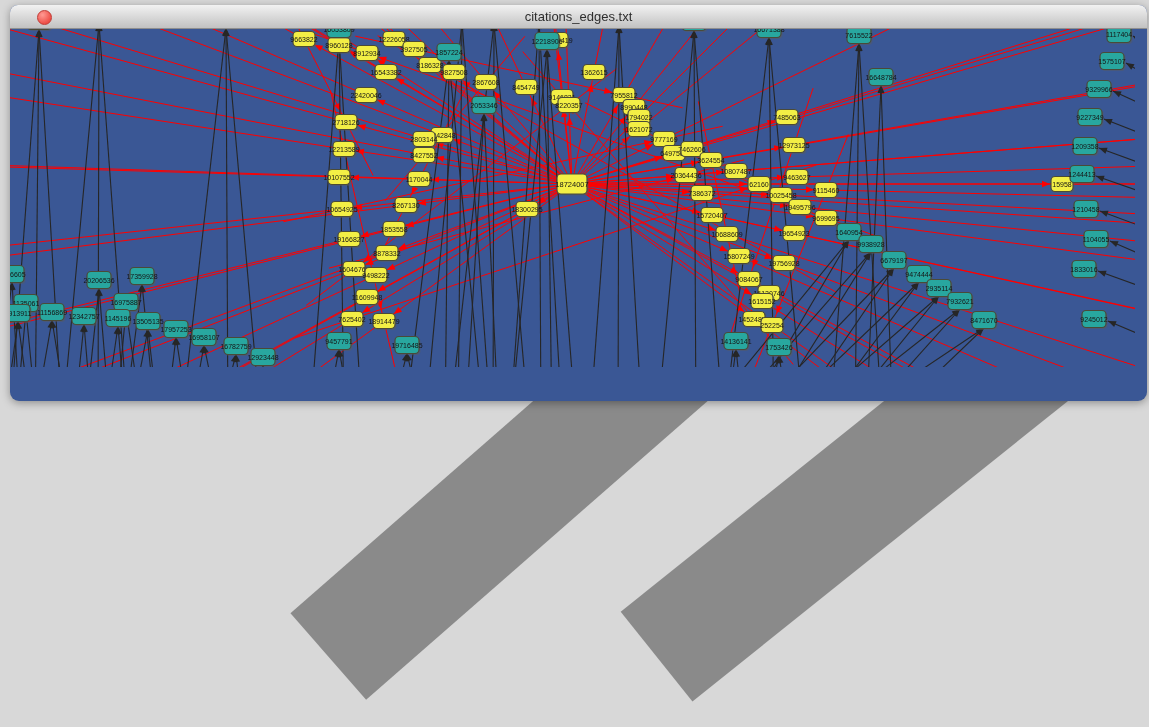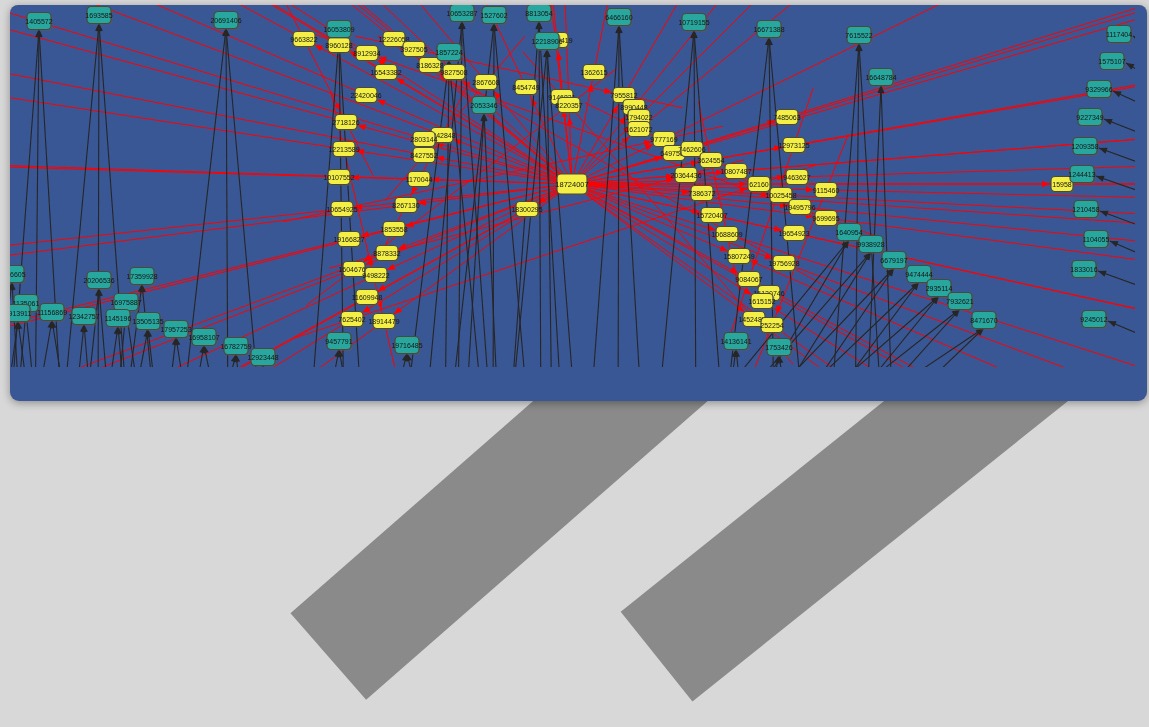--- a/index.html
+++ b/index.html
@@ -26,20 +26,26 @@
   
   .grip{position:absolute;left:492px;top:397px;width:14px;height:9px;}
 </style>
 </head>
 <body>
 
 
 
 
 <div class="net-window">
+  <div class="titlebar">
+    <span class="tl red"></span>
+    <span class="tl yel"></span>
+    <span class="tl grn"></span>
+    <div class="title-text">citations_edges.txt</div>
+  </div>
   <div class="viewport">
     <svg id="graph-svg" width="1125" height="362" xmlns="http://www.w3.org/2000/svg">
         <line x1="562" y1="179" x2="-845.2334875137308" y2="-582.3763271995932" stroke="#ff0000" stroke-width="1"></line>
         <path d="M0,0L-8,3.2L-8,-3.2Z" fill="#ff0000" transform="translate(304.55425115635296,39.71032245399695) rotate(-151.58462735740676)"></path>
         <line x1="562" y1="179" x2="-812.0656876803921" y2="-640.7215905046116" stroke="#ff0000" stroke-width="1"></line>
         <path d="M0,0L-8,3.2L-8,-3.2Z" fill="#ff0000" transform="translate(339.30549265760294,46.14791192878459) rotate(-149.18111238680282)"></path>
         <line x1="562" y1="179" x2="-786.2311245509757" y2="-682.5525722740381" stroke="#ff0000" stroke-width="1"></line>
         <path d="M0,0L-8,3.2L-8,-3.2Z" fill="#ff0000" transform="translate(367.1117334341323,54.46164429205528) rotate(-147.4204299452566)"></path>
         <line x1="562" y1="179" x2="-678.5023649156667" y2="-831.5215893975936" stroke="#ff0000" stroke-width="1"></line>
         <path d="M0,0L-8,3.2L-8,-3.2Z" fill="#ff0000" transform="translate(393.3037677368675,41.57891192048195) rotate(-140.83350758473517)"></path>

